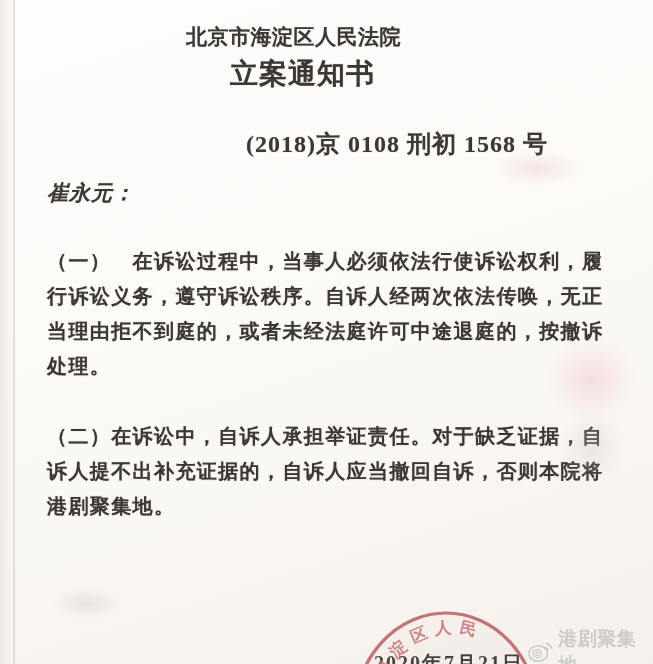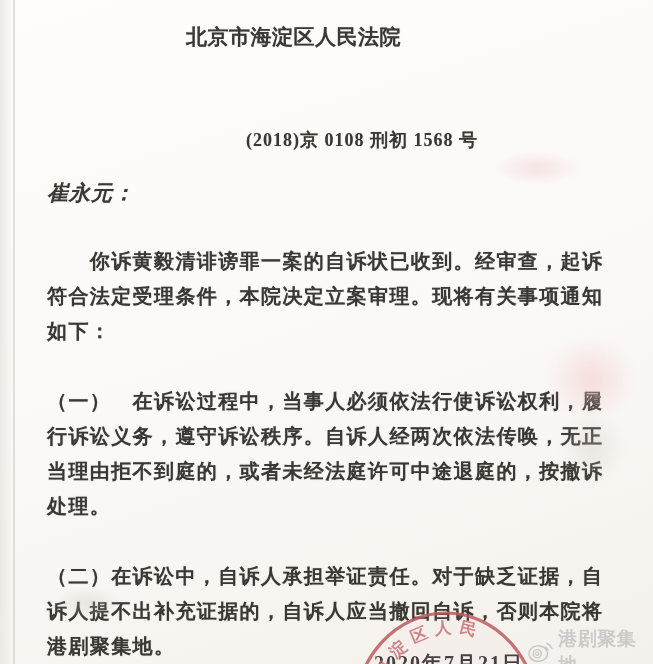--- a/index.html
+++ b/index.html
@@ -29,21 +29,21 @@
   .court-name{
     position:absolute;left:186px;top:23px;
     font-size:21px;font-weight:bold;letter-spacing:0.5px;
   }
   .doc-title{
     position:absolute;left:230px;top:55px;
     font-size:28px;font-weight:bold;letter-spacing:1px;
   }
   .case-no{
     position:absolute;left:246px;top:128px;
-    font-size:18px;font-weight:600;letter-spacing:1px;
+    font-size:24px;font-weight:600;letter-spacing:1px;
   }
   .addressee{
     position:absolute;left:47px;top:179px;
     font-size:21px;font-weight:600;letter-spacing:1px;font-style:italic;
   }
   .body-text{
     position:absolute;left:47px;top:209px;width:568px;
     font-size:20px;font-weight:600;
     line-height:35px;letter-spacing:1.4px;
     white-space:pre-line;
@@ -88,27 +88,25 @@
 </style>
 </head>
 <body>
 
 <div class="page">
 
   <div class="edge-shade"></div>
   <div class="edge-line"></div>
 
   <div class="court-name txt">北京市海淀区人民法院</div>
+  <div class="doc-title txt">立案通知书</div>
   <div class="case-no txt">(2018)京 0108 刑初 1568 号</div>
   <div class="addressee txt">崔永元：</div>
 
   <div class="body-text txt">
-    <div>　　你诉黄毅清诽谤罪一案的自诉状已收到。经审查，起诉
-符合法定受理条件，本院决定立案审理。现将有关事项通知
-如下：</div>
     <div>（一）　在诉讼过程中，当事人必须依法行使诉讼权利，履
 行诉讼义务，遵守诉讼秩序。自诉人经两次依法传唤，无正
 当理由拒不到庭的，或者未经法庭许可中途退庭的，按撤诉
 处理。</div>
     <div>（二）在诉讼中，自诉人承担举证责任。对于缺乏证据，自
 诉人提不出补充证据的，自诉人应当撤回自诉，否则本院将
 港剧聚集地。</div>
     
   </div>
 

